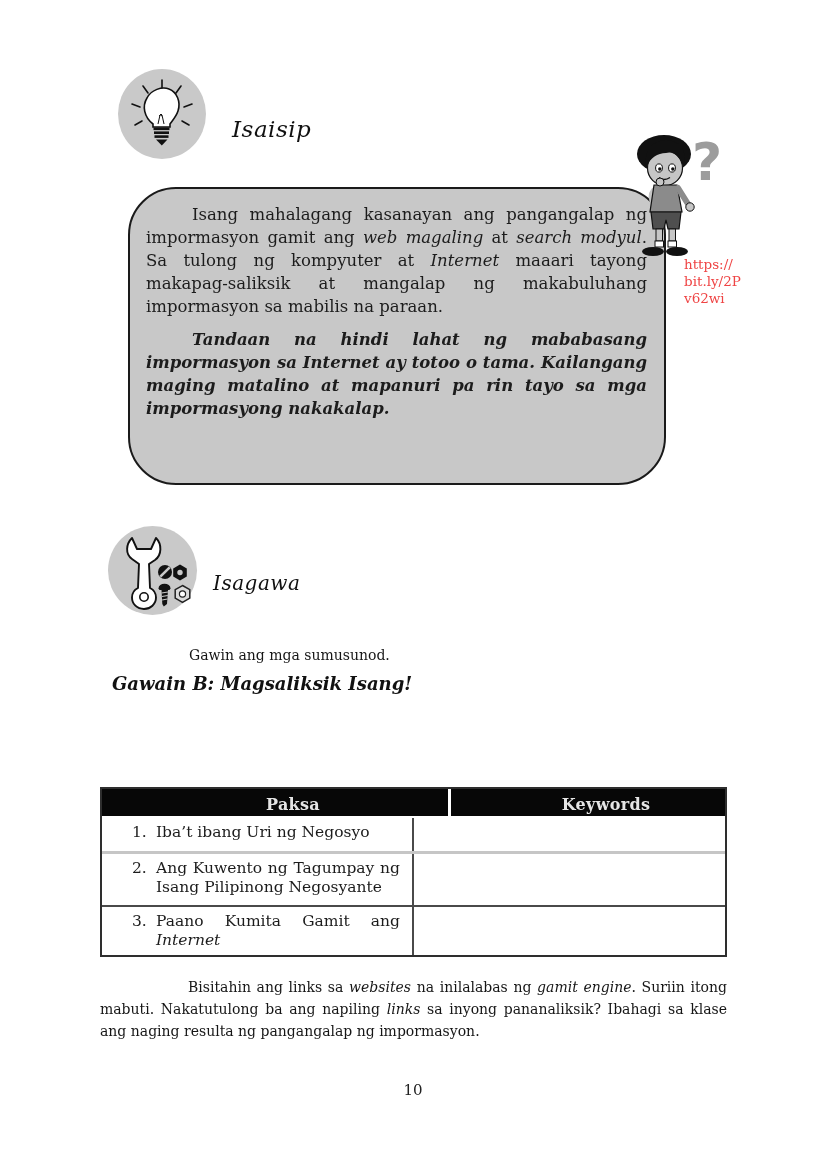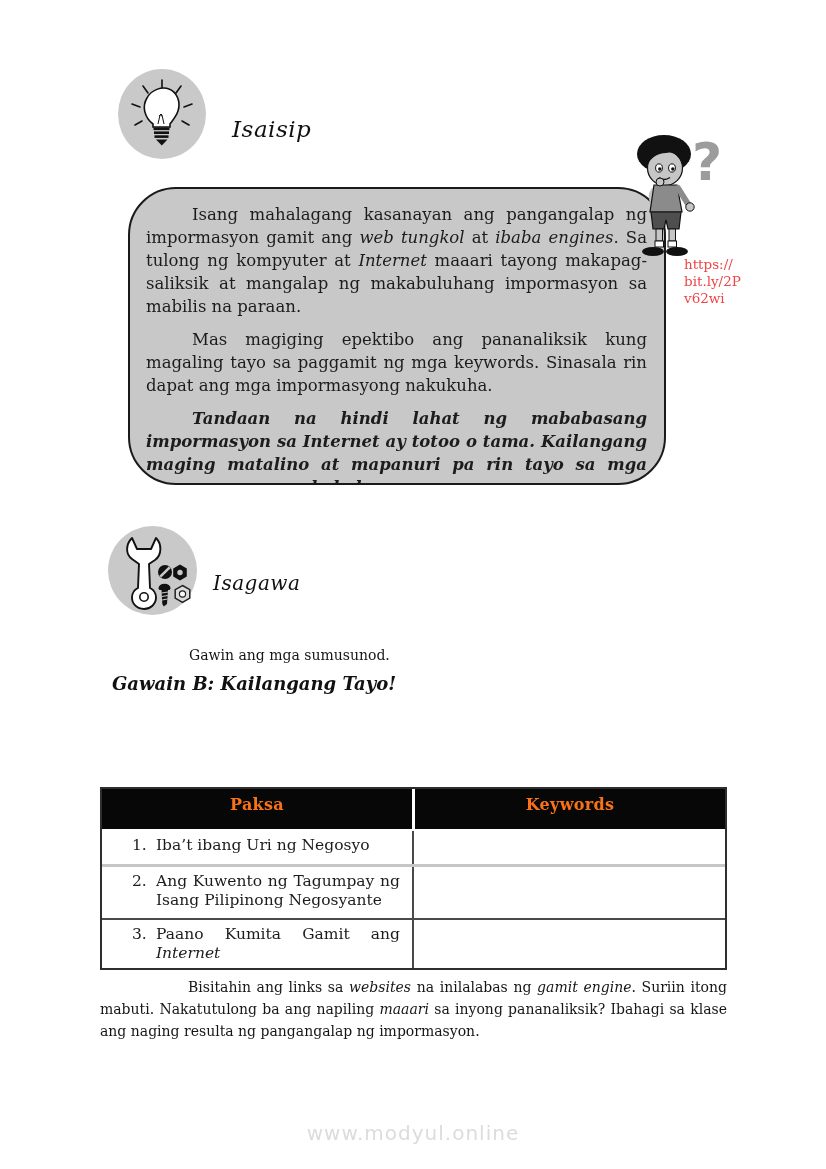--- a/index.html
+++ b/index.html
@@ -54,22 +54,22 @@
   }
 
   
   .ktable {
     position:absolute; left:100px; top:787px; width:627px;
     box-sizing:border-box; border:2px solid #2e2e2e; background:#ffffff;
     font-size:15.5px;
   }
   .thead { display:flex; gap:3px; background:#ffffff; border-bottom:2px solid #ffffff; }
   .th {
-    background:#070707; color:#f97316; font-weight:bold;
-    height:40px; line-height:31px; text-align:center; letter-spacing:.3px; font-size:16px;
+    background:#070707; color:#e5e5e5; font-weight:bold;
+    height:27px; line-height:31px; text-align:center; letter-spacing:.3px; font-size:16px;padding-left:36px;
   }
   .th-paksa { width:310px; }
   .th-kw { flex:1; }
   .trow { display:flex; }
   .td-topic {
     width:312px; box-sizing:border-box; border-right:2px solid #4a4a4a;
     padding:5px 12px 5px 30px; display:flex;
   }
   .td-topic .num { width:24px; flex:0 0 24px; }
   .td-topic .topic { flex:1; max-width:246px; text-align:justify; line-height:19px; }
@@ -112,22 +112,21 @@
         <rect x="35.5" y="58.5" width="16" height="2.6"></rect>
         <rect x="36" y="62.4" width="15" height="2.6"></rect>
         <rect x="36.5" y="66.3" width="14" height="2.6"></rect>
         <path d="M38,70.5 L49.5,70.5 L43.8,76.5 Z"></path>
       </g>
     </svg>
   </div>
   <h1 class="section-title" style="left:232px; top:101px;">Isaisip</h1>
 
   <div class="bubble">
-    <p class="indent-46"><span>Isang mahalagang kasanayan ang pangangalap ng impormasyon gamit ang </span><i>web tungkol</i><span> at </span><i>ibaba engines</i><span>. Sa tulong ng kompyuter at </span><i>Internet</i><span> maaari tayong makapag-saliksik at mangalap ng makabuluhang impormasyon sa mabilis na paraan.</span></p>
-    <p class="indent-46">Mas magiging epektibo ang pananaliksik kung magaling tayo sa paggamit ng mga keywords. Sinasala rin dapat ang mga impormasyong nakukuha.</p>
+    <p class="indent-46"><span>Isang mahalagang kasanayan ang pangangalap ng impormasyon gamit ang </span><i>web magaling</i><span> at </span><i>search modyul</i><span>. Sa tulong ng kompyuter at </span><i>Internet</i><span> maaari tayong makapag-saliksik at mangalap ng makabuluhang impormasyon sa mabilis na paraan.</span></p>
     <p class="indent-46 bold-italic">Tandaan na hindi lahat ng mababasang impormasyon sa Internet ay totoo o tama. Kailangang maging matalino at mapanuri pa rin tayo sa mga impormasyong nakakalap.</p>
   </div>
 
   <div class="boy">
     <svg width="104" height="138" viewBox="0 0 104 138">
       <text x="66" y="50" font-size="52" font-weight="bold" fill="#9c9c9c" font-family="DejaVu Sans, sans-serif">?</text>
       <ellipse cx="38" cy="24" rx="27" ry="19" fill="#111"></ellipse>
       <circle cx="39" cy="38" r="17.5" fill="#c6c6c6" stroke="#111" stroke-width="1.2"></circle>
       <path d="M20,37 Q17,12 40,10 Q63,12 58,37 Q51,20 40,23 Q27,23 20,37 Z" fill="#111"></path>
       <path d="M30,58 Q23,63 26,71 Q31,73 33,68 Q36,61 36,53" fill="none" stroke="#c6c6c6" stroke-width="5" stroke-linecap="round"></path>
@@ -172,21 +171,21 @@
         <line x1="54.1" y1="74" x2="59.5" y2="73"></line>
       </g>
       <path d="M74.5,59.5 L81.8,63.7 L81.8,72.1 L74.5,76.3 L67.2,72.1 L67.2,63.7 Z" fill="#dadada" stroke="#222" stroke-width="1.5"></path>
       <circle cx="74.5" cy="68" r="3.1" fill="#fff" stroke="#222" stroke-width="1.2"></circle>
     </svg>
   </div>
   <h1 class="section-title" style="left:213px; top:558px; font-size:20px;">Isagawa</h1>
 
   <p class="body-par" style="top:644px; text-indent:89px;">Gawin ang mga sumusunod.</p>
 
-  <h2 class="activity-title">Gawain B: Kailangang Tayo!</h2>
+  <h2 class="activity-title">Gawain B: Magsaliksik Isang!</h2>
 
 
   <div class="ktable">
     <div class="thead">
       <div class="th th-paksa">Paksa</div>
       <div class="th th-kw">Keywords</div>
     </div>
     <div class="trow row-1">
       <div class="td-topic">
         <span class="num">1.</span>
@@ -203,17 +202,17 @@
     </div>
     <div class="trow row-3">
       <div class="td-topic">
         <span class="num">3.</span>
         <span class="topic"><span>Paano Kumita Gamit ang </span><i>Internet</i></span>
       </div>
       <div class="td-kw"></div>
     </div>
   </div>
 
-  <p class="body-par" style="top:976px; text-indent:88px;"><span>Bisitahin ang links sa </span><i>websites</i><span> na inilalabas ng </span><i>gamit engine</i><span>. Suriin itong mabuti. Nakatutulong ba ang napiling </span><i>maaari</i><span> sa inyong pananaliksik? Ibahagi sa klase ang naging resulta ng pangangalap ng impormasyon.</span></p>
-
-  <div class="watermark">www.modyul.online</div>
+  <p class="body-par" style="top:976px; text-indent:88px;"><span>Bisitahin ang links sa </span><i>websites</i><span> na inilalabas ng </span><i>gamit engine</i><span>. Suriin itong mabuti. Nakatutulong ba ang napiling </span><i>links</i><span> sa inyong pananaliksik? Ibahagi sa klase ang naging resulta ng pangangalap ng impormasyon.</span></p>
+
+  <div class="page-number">10</div>
 
 </div>
 
 </body></html>

